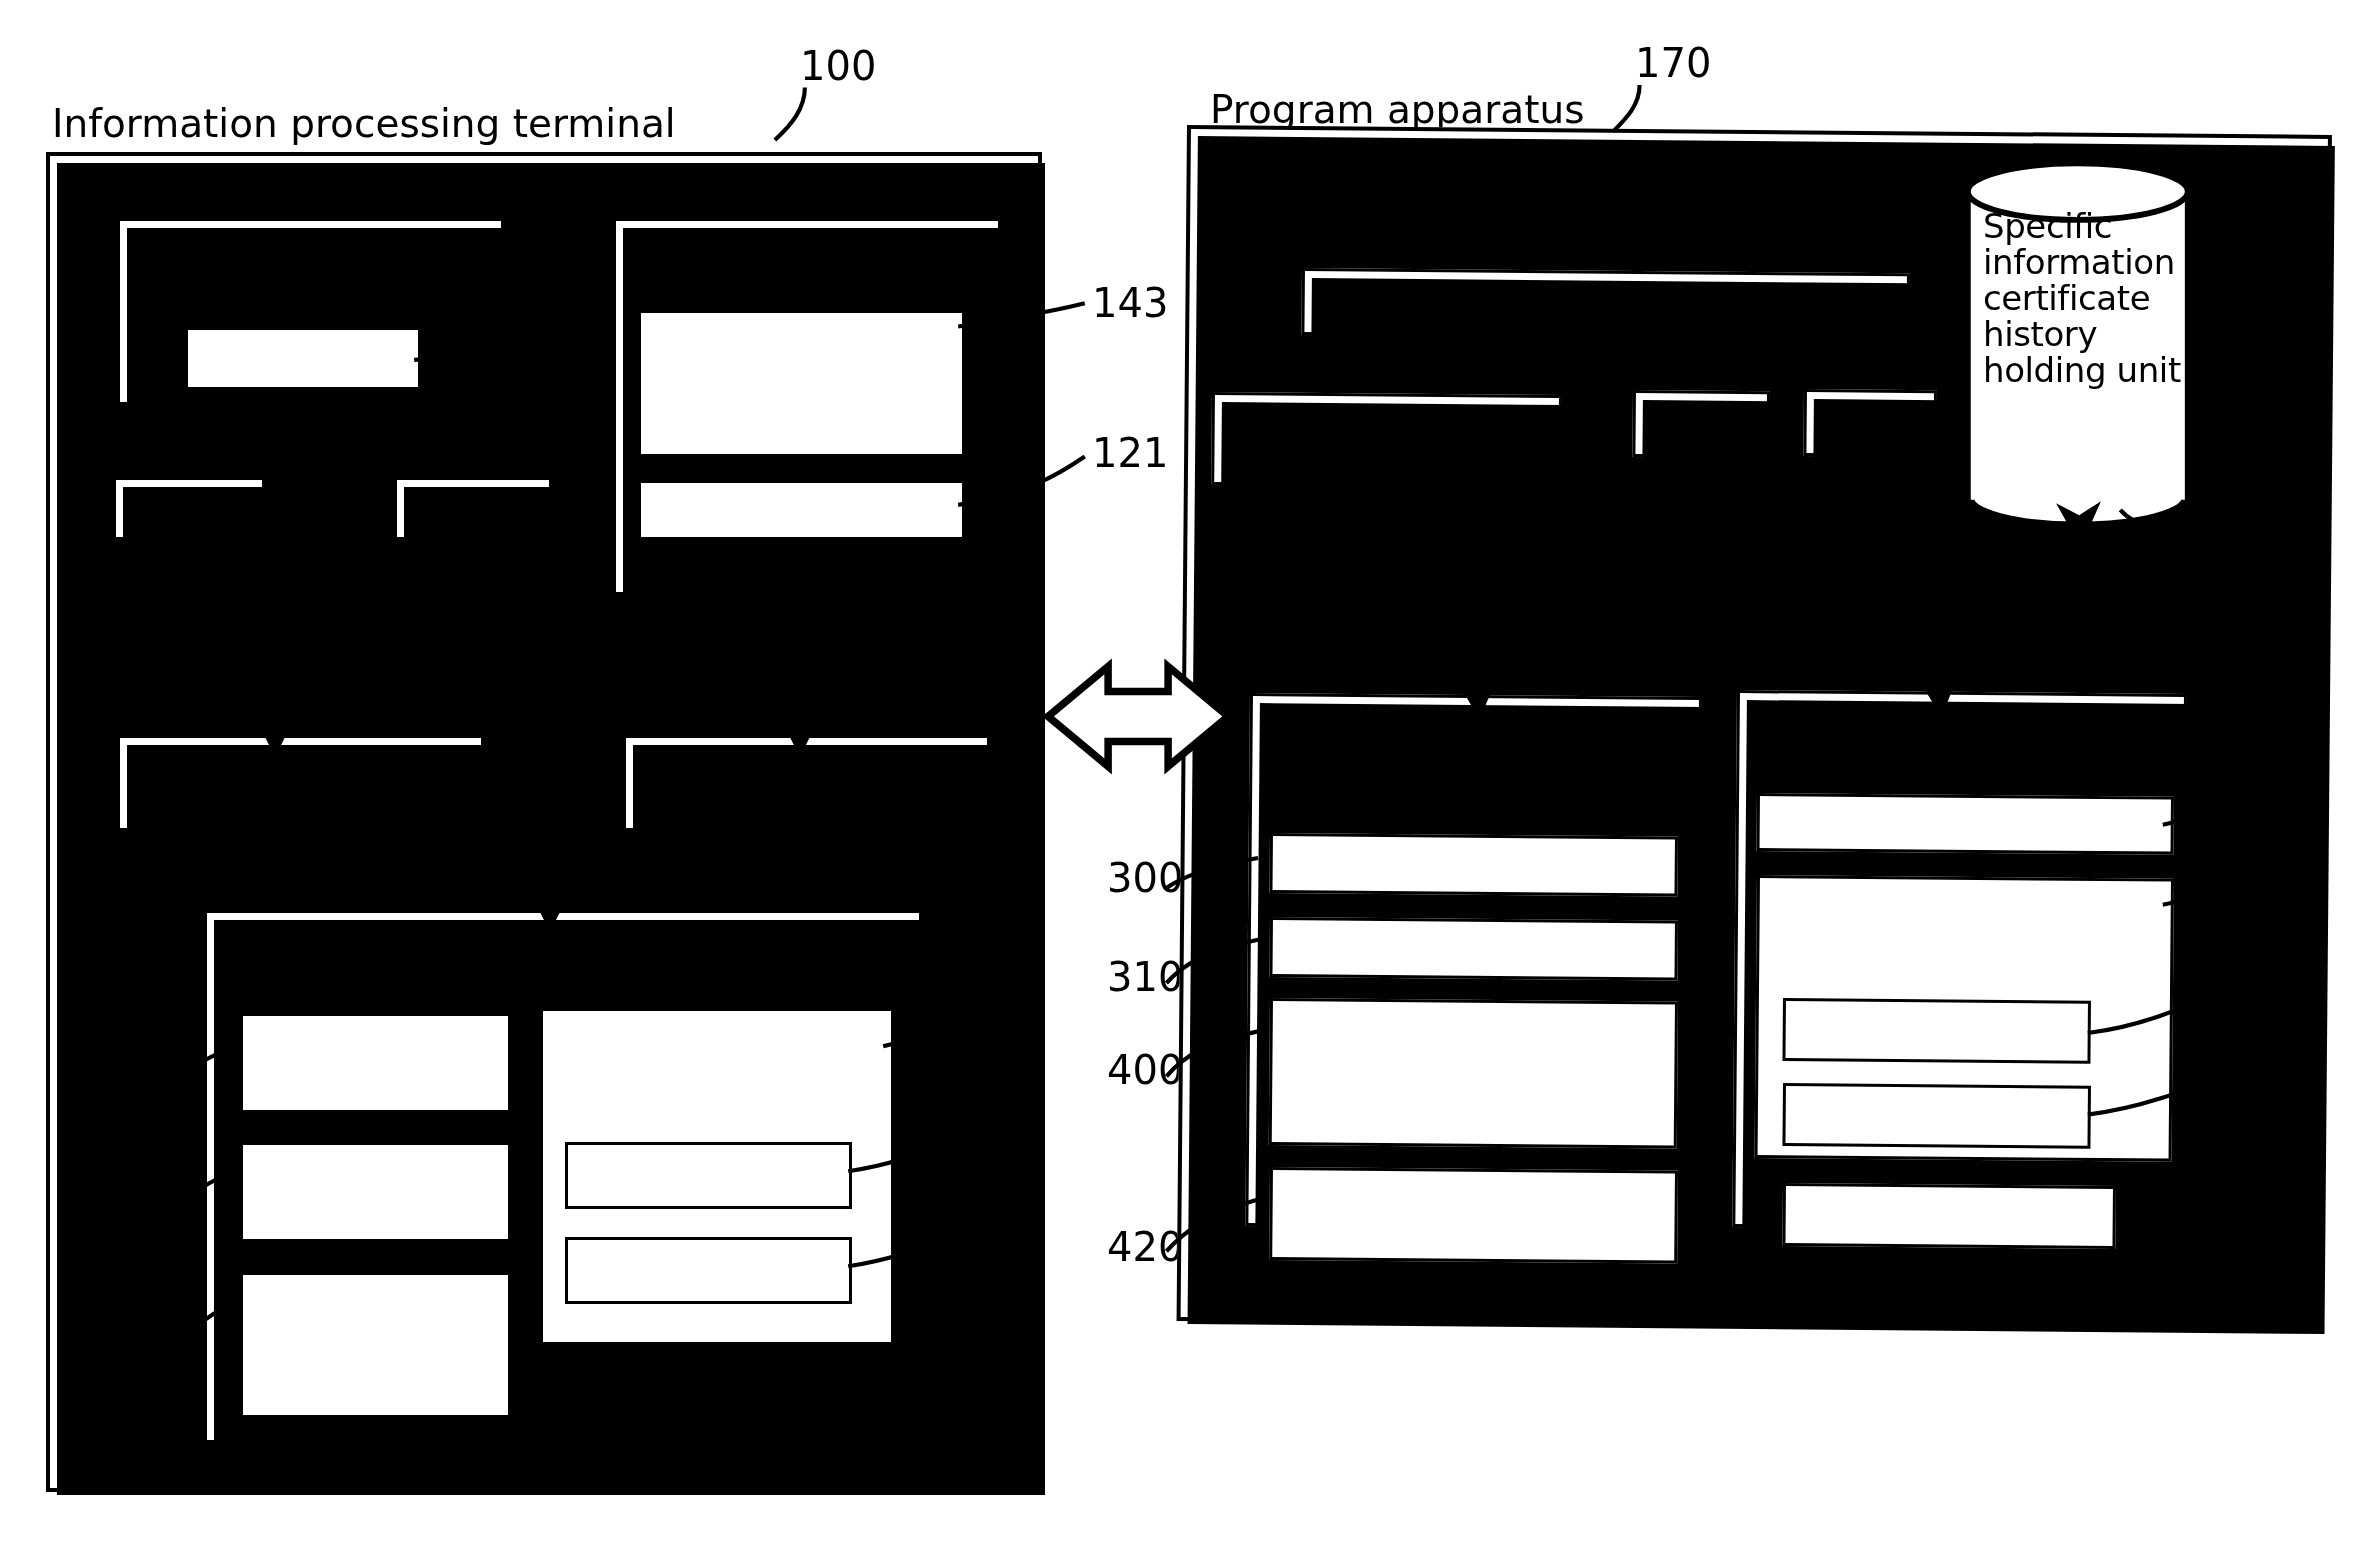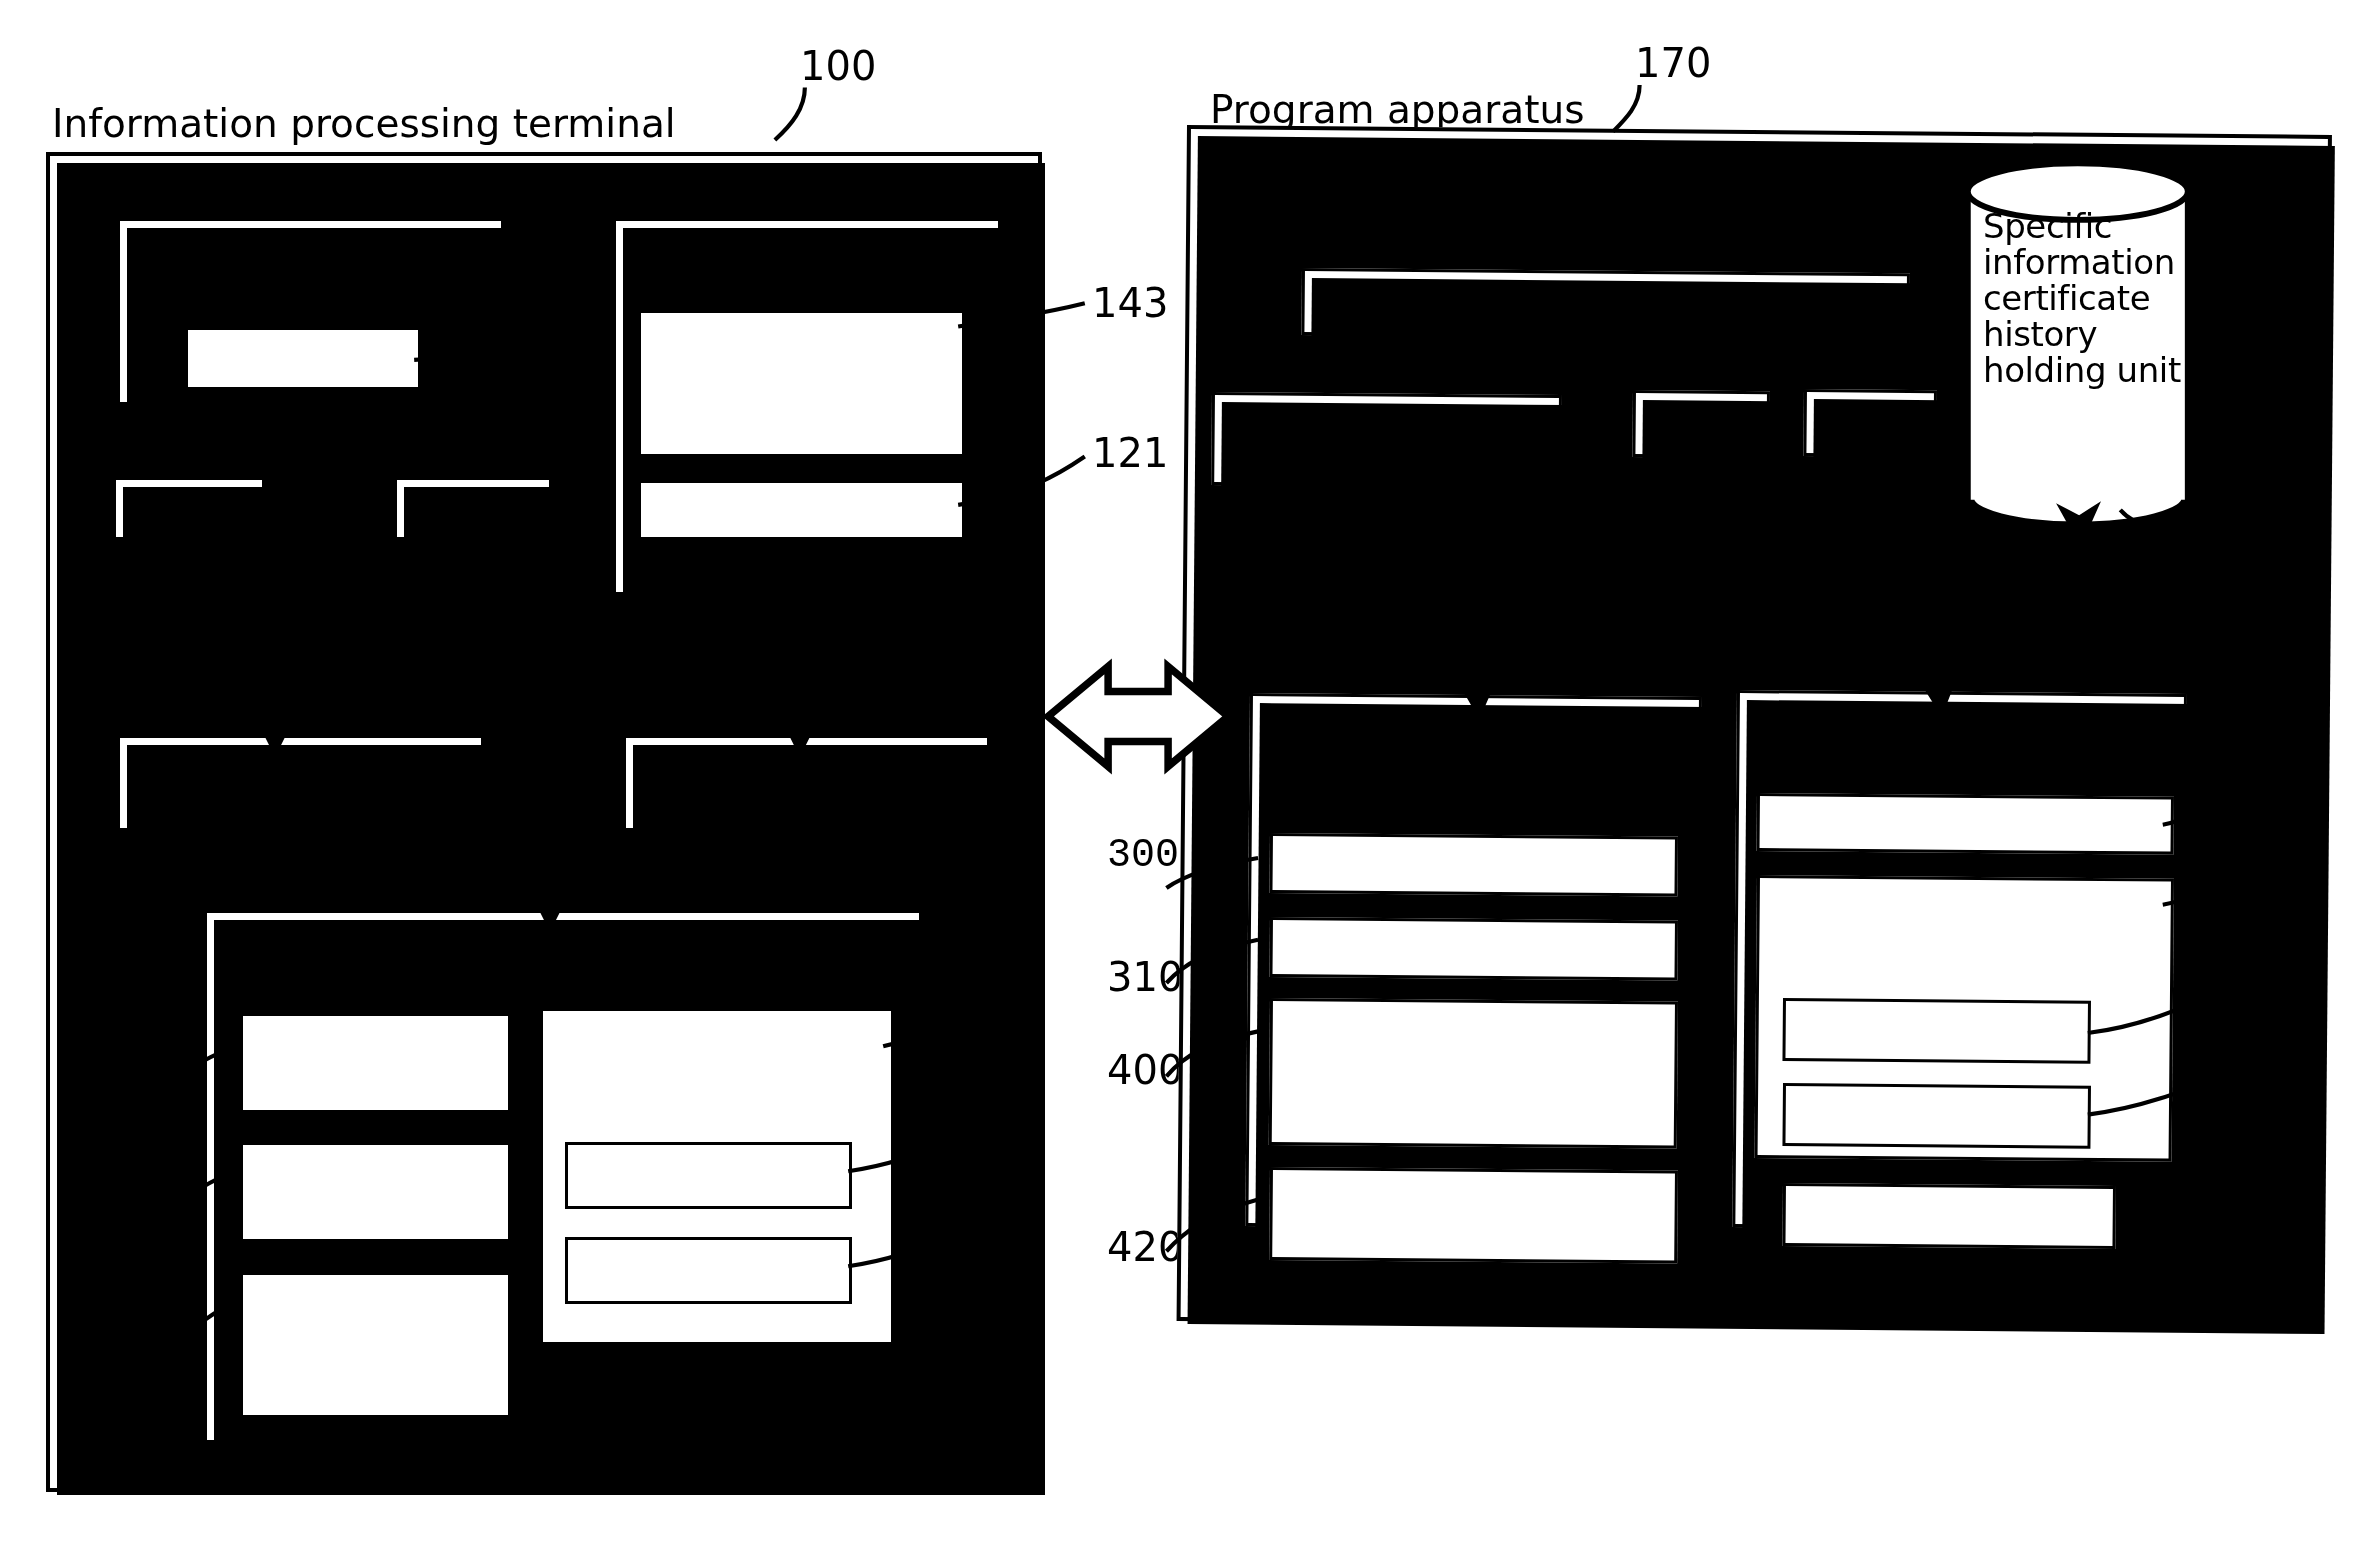--- a/index.html
+++ b/index.html
@@ -169,21 +169,21 @@
   <div class="bus" style="left:1254px;top:627px;width:968px;height:9.2px;transform:rotate(0.55deg);transform-origin:left center;"></div>
 
   <div class="ref" style="left:1265px;top:648px;">126</div>
   <div class="box panel shadow" style="left:1250px;top:693px;width:452px;height:533px;transform:rotate(0.5deg);transform-origin:left top;"></div>
   <div class="lbl c" style="left:1250px;top:700px;width:452px;">Distribution
 information
 storage unit</div>
 
   <div class="box leafbox" style="left:1270px;top:833px;width:408px;height:60px;transform:rotate(0.5deg);transform-origin:left top;"></div>
   <div class="lbl c" style="left:1270px;top:846px;width:408px;">Program header</div>
-  <div class="ref" style="left:1107px;top:836px;font-family:Liberation Mono, monospace;">300</div>
+  <div class="ref" style="left:1107px;top:858px;">300</div>
 
   <div class="box leafbox" style="left:1270px;top:917px;width:408px;height:60px;transform:rotate(0.5deg);transform-origin:left top;"></div>
   <div class="lbl c" style="left:1270px;top:929px;width:408px;">Program</div>
   <div class="ref" style="left:1107px;top:957px;">310</div>
 
   <div class="box leafbox" style="left:1270px;top:998px;width:408px;height:147px;transform:rotate(0.5deg);transform-origin:left top;"></div>
   <div class="lbl" style="left:1297px;top:1007px;width:383px;">Specific
 information
 header</div>
   <div class="ref" style="left:1107px;top:1050px;">400</div>

